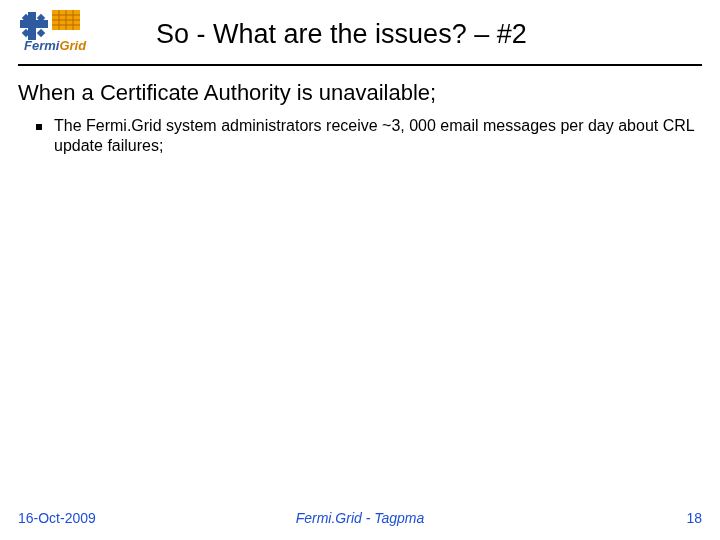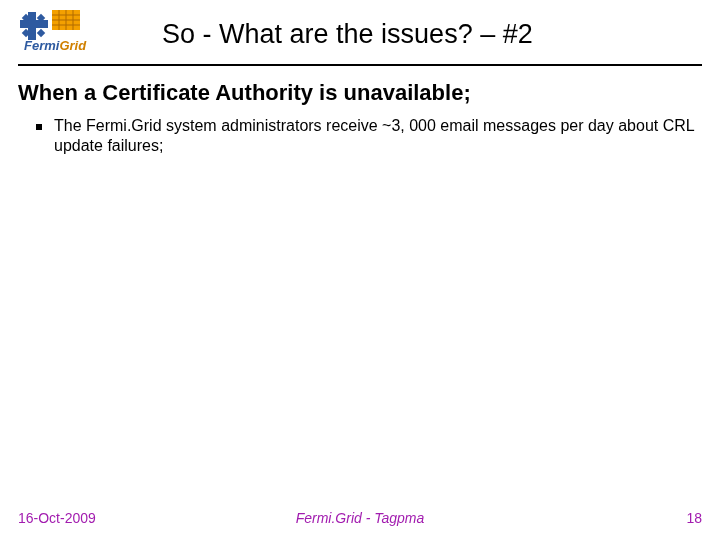--- a/index.html
+++ b/index.html
@@ -1,26 +1,26 @@
 <!DOCTYPE html>
 <html><head>
 <meta charset="utf-8">
 <style>
   * { box-sizing: border-box; margin: 0; padding: 0; }
   html, body { width: 720px; height: 540px; font-family: Arial, Helvetica, sans-serif; background: #fff; color: #000; }
   .slide { width: 720px; height: 540px; position: relative; padding: 10px 18px 18px 18px; }
   .header { display: flex; align-items: center; gap: 8px; }
   .logo { flex: 0 0 auto; }
-  .title { font-size: 27px; font-weight: 400; color: #000; margin-left: 6px; }
+  .title { font-size: 27px; font-weight: 400; color: #000; }
   .hr { border: none; border-top: 2px solid #000; margin: 6px 0 14px 0; width: 100%; }
-  .subhead { font-size: 22px; font-weight: 700; margin: 0 0 10px 0; }
+  .subhead { font-size: 22px; font-weight: 400; margin: 0 0 10px 0; }
   .bullets { list-style: none; margin-left: 16px; }
   .bullets li { font-size: 16px; line-height: 1.25; margin-bottom: 2px; padding-left: 20px; position: relative; }
   .bullets li::before { content: ""; position: absolute; left: 2px; top: 8px; width: 6px; height: 6px; background: #000; }
-  .footer { position: absolute; left: 18px; right: 18px; bottom: 14px; display: flex; justify-content: space-between; align-items: center; font-size: 14px; color: #a21caf; }
+  .footer { position: absolute; left: 18px; right: 18px; bottom: 14px; display: flex; justify-content: space-between; align-items: center; font-size: 14px; color: #1d4ed8; }
   .footer .center { position: absolute; left: 0; right: 0; text-align: center; pointer-events: none; font-style: italic; }
 </style>
 </head>
 <body>
 
 <div class="slide">
 
   <div class="header">
     <span class="logo">
       <svg width="130" height="44" viewBox="0 0 130 44">

